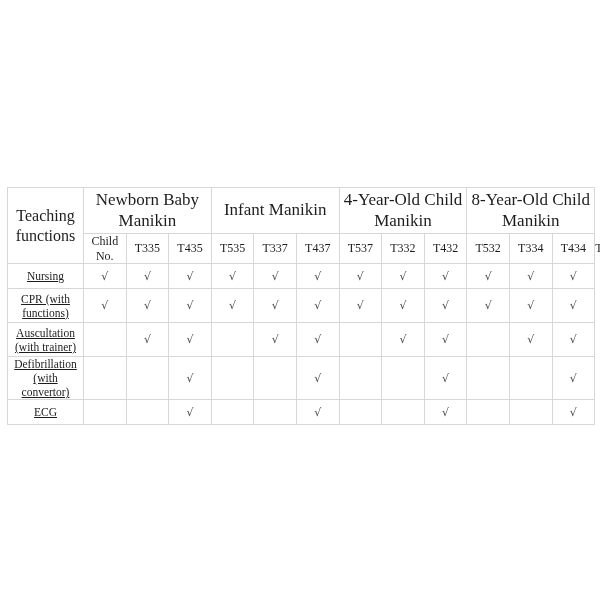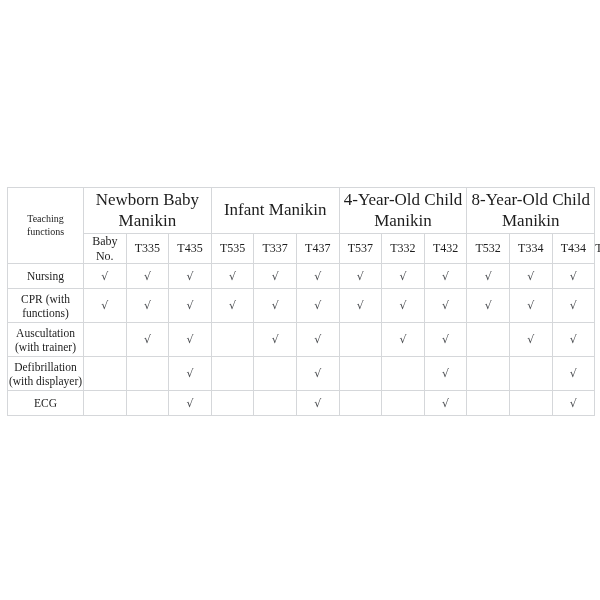--- a/index.html
+++ b/index.html
@@ -37,29 +37,30 @@
   
   col.c-func { width: 76px; }
   col.c-mod  { width: 42.6px; }
 
   th.grp, th.func-head {
     font-weight: bold;
     font-size: 17px;
     height: 45px;
     padding: 2px 3px;
   }
-  th.func-head { font-size: 10px; }
+  th.func-head { font-size: 16px; }
 
   td.modno, td.modval {
     font-size: 12px;
     height: 22px;
   }
   td.rowlabel {
     font-size: 11.5px;
     padding: 3px 2px;
+    text-decoration: underline;
   }
   td.mark {
     font-size: 12px;
     color: #45474b;
   }
   tr.r-tall td { height: 33px; }
   tr.r-short td { height: 24px; }
   .mark-glyph {
     display: inline-block;
     font-family: "DejaVu Sans", sans-serif;
@@ -92,21 +93,21 @@
       <tr>
         <th class="func-head" rowspan="2">Teaching functions</th>
 
       <th class="grp" colspan="3">Newborn Baby Manikin</th>
           <th class="grp" colspan="3">Infant Manikin</th>
           <th class="grp" colspan="3">4-Year-Old Child Manikin</th>
           <th class="grp" colspan="3">8-Year-Old Child Manikin</th>
         </tr>
       <tr>
 
-      <td class="modno">Baby No.</td>
+      <td class="modno">Child No.</td>
           <td class="modval">T335</td>
           <td class="modval">T435</td>
           <td class="modval">T535</td>
           <td class="modval">T337</td>
           <td class="modval">T437</td>
           <td class="modval">T537</td>
           <td class="modval">T332</td>
           <td class="modval">T432</td>
           <td class="modval">T532</td>
           <td class="modval">T334</td>
@@ -155,21 +156,21 @@
           <td class="mark"><span class="mark-glyph">√</span></td>
           <td class="mark"><span class="mark-glyph">√</span></td>
           <td class="mark"></td>
           <td class="mark"><span class="mark-glyph">√</span></td>
           <td class="mark"><span class="mark-glyph">√</span></td>
           <td class="mark"></td>
           <td class="mark"><span class="mark-glyph">√</span></td>
           <td class="mark"><span class="mark-glyph">√</span></td>
         </tr>
         <tr class="r-tall">
-          <td class="rowlabel">Defibrillation (with displayer)</td>
+          <td class="rowlabel">Defibrillation (with convertor)</td>
           <td class="mark"></td>
           <td class="mark"></td>
           <td class="mark"><span class="mark-glyph">√</span></td>
           <td class="mark"></td>
           <td class="mark"></td>
           <td class="mark"><span class="mark-glyph">√</span></td>
           <td class="mark"></td>
           <td class="mark"></td>
           <td class="mark"><span class="mark-glyph">√</span></td>
           <td class="mark"></td>

